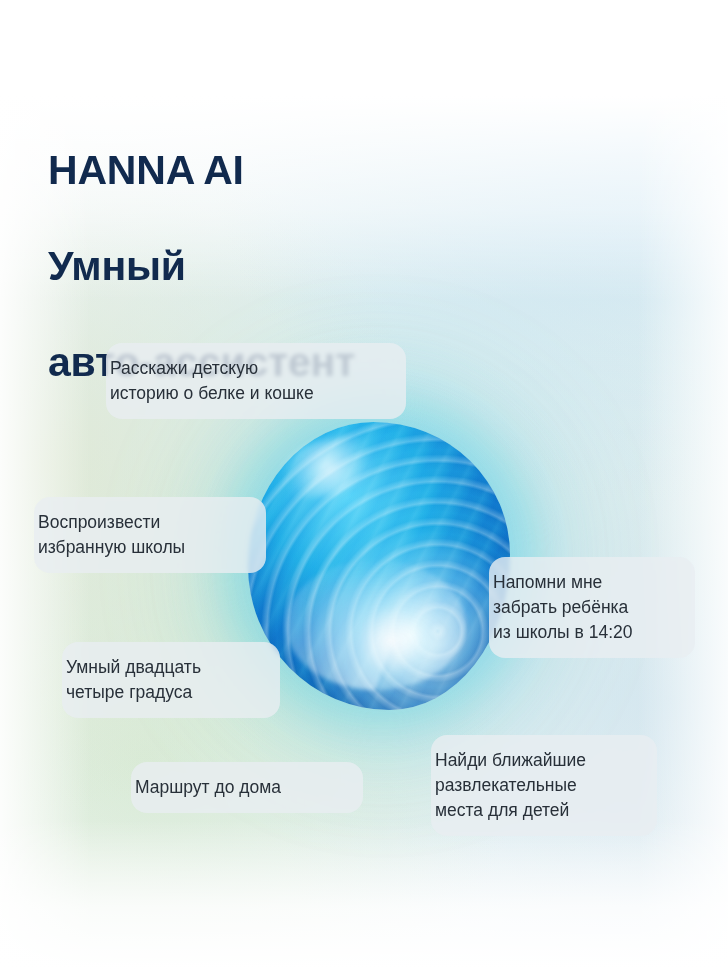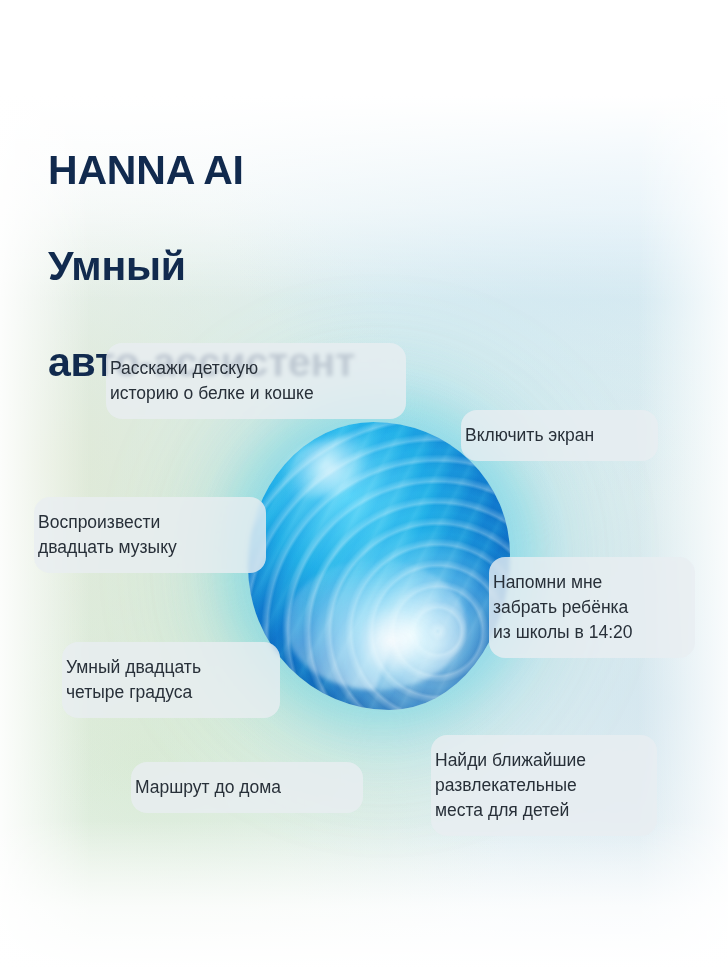--- a/index.html
+++ b/index.html
@@ -198,23 +198,22 @@
     <span class="line3">авто-ассистент</span>
   </h1>
 
   <div class="orb-glow"></div>
   <div class="orb"></div>
   <div class="orb-swirl"></div>
   <div class="orb-highlight"></div>
 
   <div class="bubble b-story">Расскажи детскую
 историю о белке и кошке</div>
-  <div class="bubble b-screen">Включить экран</div>
   <div class="bubble b-music">Воспроизвести
-двадцать музыку</div>
+избранную школы</div>
   <div class="bubble b-remind">Напомни мне
 забрать ребёнка
 из школы в 14:20</div>
   <div class="bubble b-climate">Умный двадцать
 четыре градуса</div>
   <div class="bubble b-route">Маршрут до дома</div>
   <div class="bubble b-places">Найди ближайшие
 развлекательные
 места для детей</div>
 

